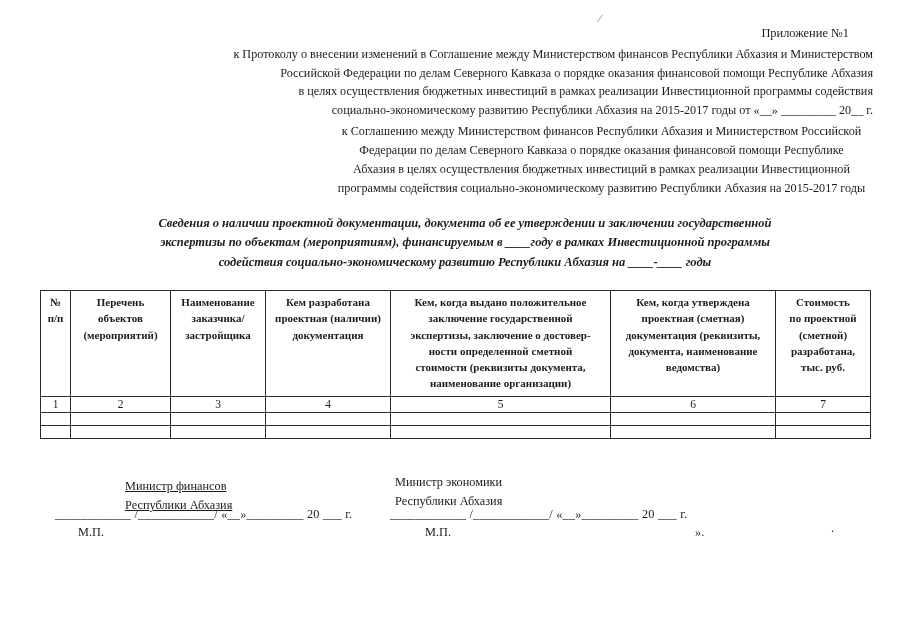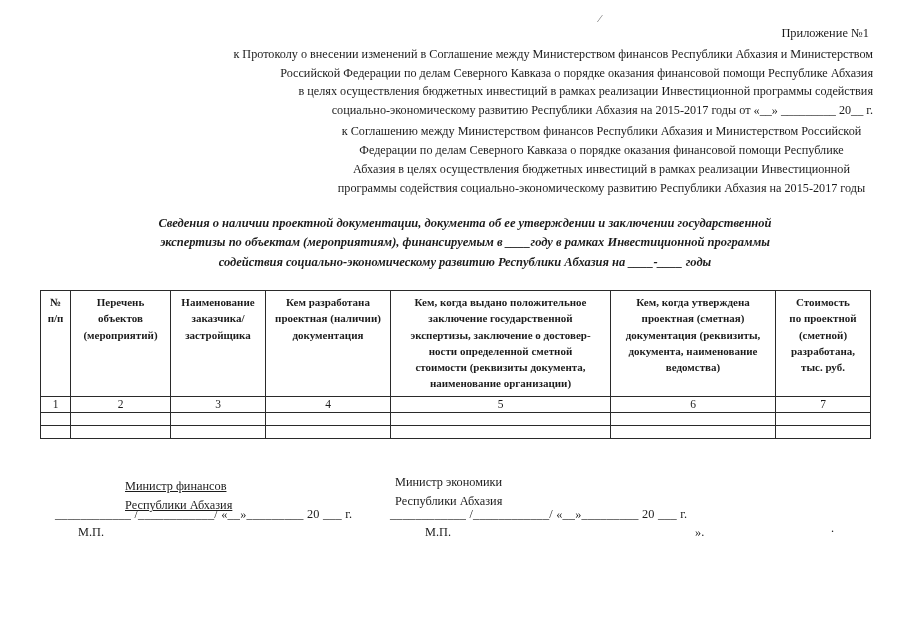--- a/index.html
+++ b/index.html
@@ -14,21 +14,21 @@
   .page {
     position: relative;
     width: 905px;
     height: 640px;
     padding-top: 24px;
   }
   .prelines { white-space: pre-line; }
 
   .appendix-label {
     text-align: right;
-    padding-right: 36px;
+    padding-right: 56px;
     font-size: 12.4px;
     line-height: 1.5;
   }
   .appendix1-body {
     margin: 2px 32px 0 212px;
     text-align: right;
     font-size: 12.2px;
     line-height: 1.55;
   }
   .appendix2-label {

